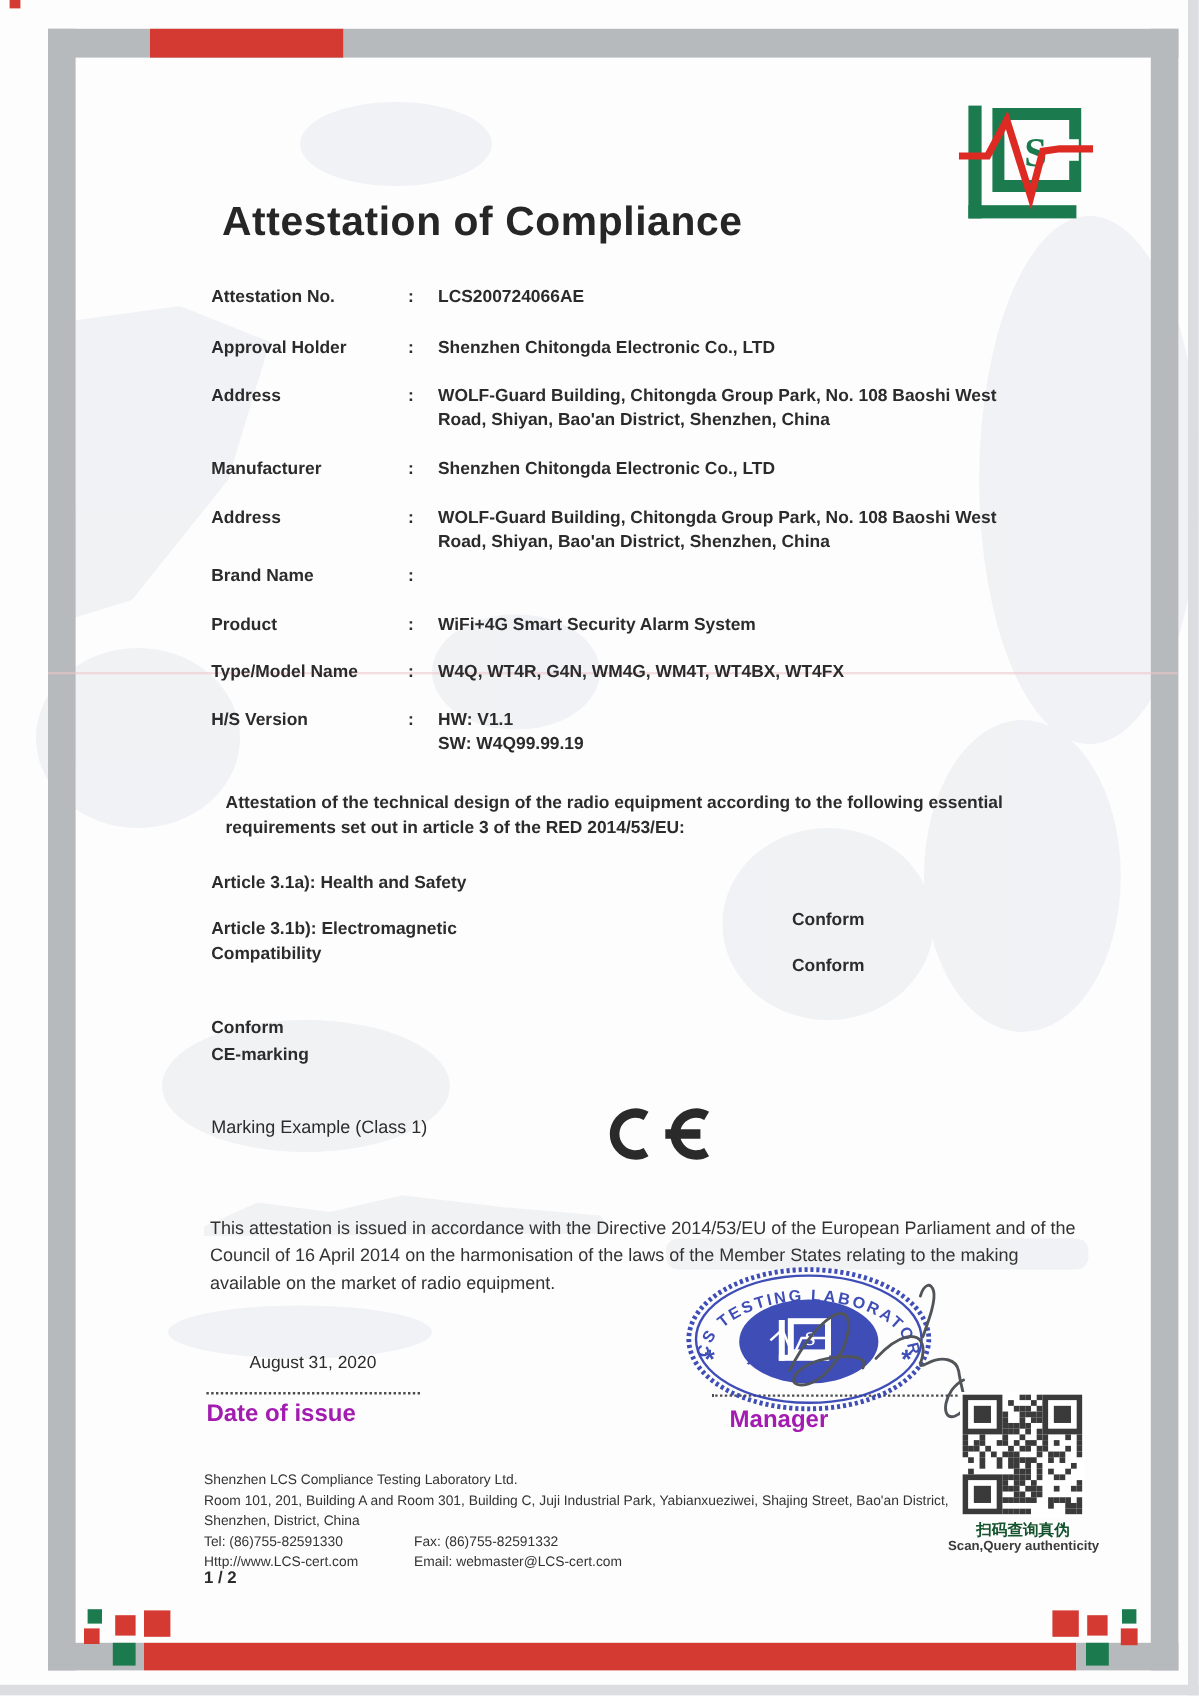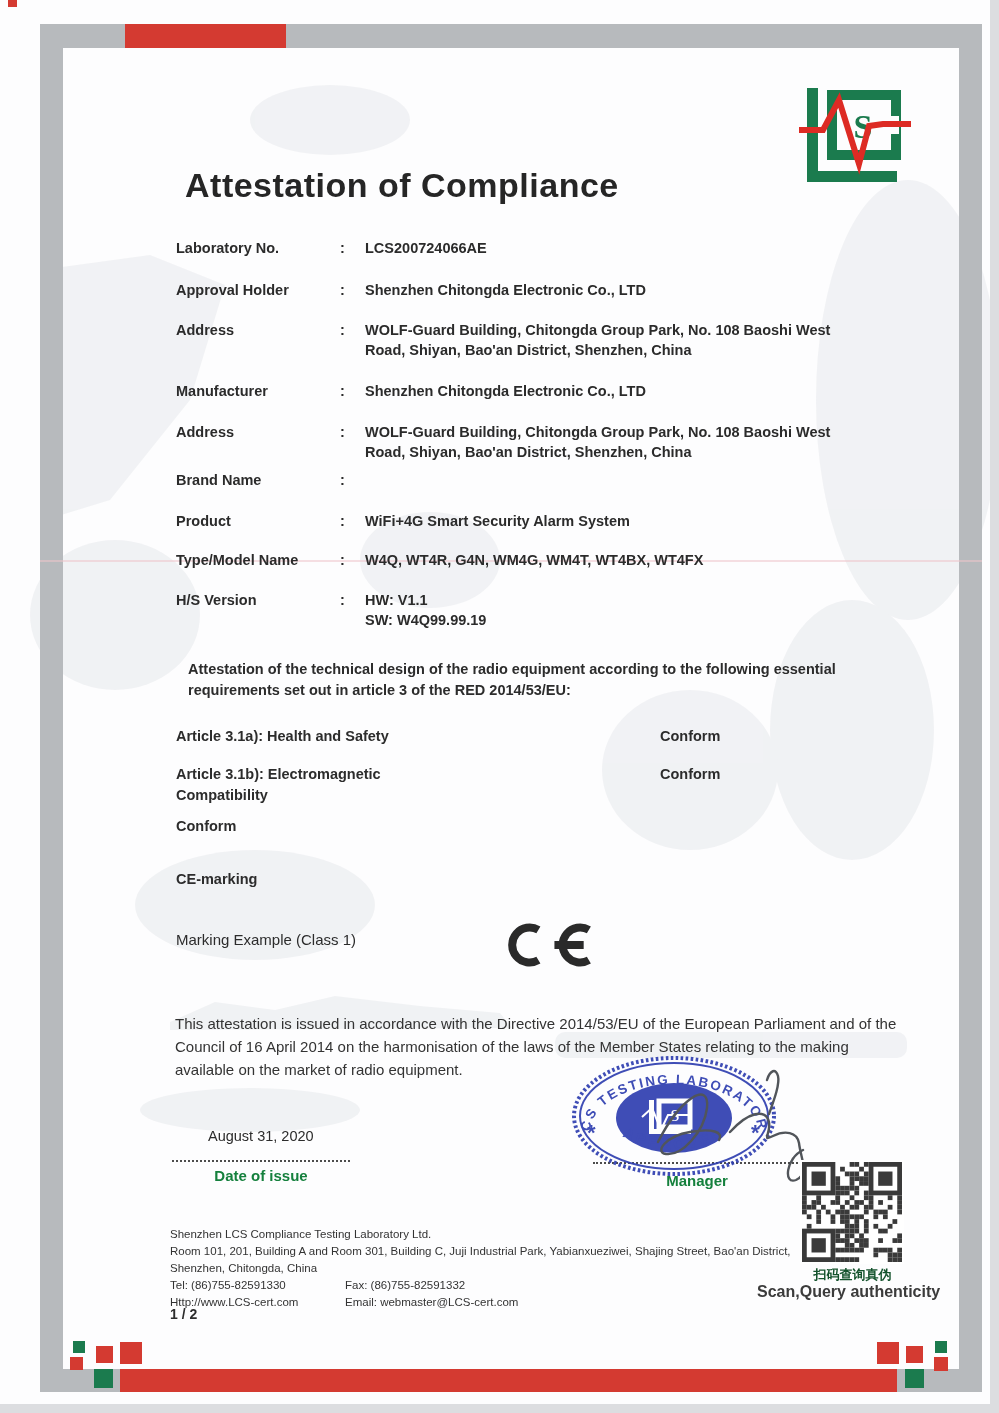--- a/index.html
+++ b/index.html
@@ -23,34 +23,34 @@
   .field-row{position:absolute;left:176px;width:700px;display:flex;
     font-size:14.5px;font-weight:bold;line-height:20px;color:#2b2b2b;}
   .field-row .lbl{width:164px;flex:none;}
   .field-row .col{width:25px;flex:none;}
   .field-row .val{width:480px;white-space:pre-line;}
   .intro{position:absolute;left:188px;top:659px;width:712px;
     font-size:14.5px;font-weight:bold;line-height:21px;}
   .article-row{position:absolute;left:176px;display:flex;font-size:14.5px;
     font-weight:bold;line-height:21px;}
   .article-row .req{width:484px;flex:none;}
-  .article-row .res{flex:none;}
+  .article-row .res{flex:none;margin-top:31px;}
   .ce-section{position:absolute;left:176px;top:871px;font-size:14.5px;font-weight:bold;}
   .marking-label{position:absolute;left:176px;top:931px;font-size:15px;}
   .issuance{position:absolute;left:175px;top:1012px;width:728px;
     font-size:15px;line-height:23px;color:#333;}
   .date-value{position:absolute;left:208px;top:1128px;font-size:14.5px;}
   .sig-line{position:absolute;border-top:2px dotted #4c4c4c;height:0;}
-  .sig-caption{position:absolute;text-align:center;font-size:15px;font-weight:bold;color:#15803d;}
+  .sig-caption{position:absolute;text-align:left;font-size:20px;font-weight:bold;color:#a21caf;}
   .footer{position:absolute;left:170px;font-size:11.5px;color:#333;white-space:nowrap;}
   .page-num{position:absolute;left:170px;top:1306px;font-size:14px;font-weight:bold;}
   .qr-caption-cn{position:absolute;left:770px;top:1266px;width:165px;text-align:center;
     font-size:13px;font-weight:bold;color:#14532d;}
-  .qr-caption-en{position:absolute;left:757px;top:1283px;width:192px;
-    font-size:16px;font-weight:bold;color:#3b3b3b;}
+  .qr-caption-en{position:absolute;left:757px;top:1283px;width:192px;text-align:center;
+    font-size:11px;font-weight:bold;color:#3b3b3b;}
   .pink-line{position:absolute;left:40px;top:560px;width:942px;height:2px;
     background:#eec4cb;opacity:.55;}
   .edge{position:absolute;background:#dcdde0;}
 </style>
 </head>
 <body>
 
 <svg id="map-wm" width="999" height="1413">
   <g fill="#e9ebee" opacity="0.6">
     <ellipse cx="908" cy="400" rx="92" ry="220"></ellipse>
@@ -99,21 +99,21 @@
     <rect x="8" y="85" width="90" height="11" fill="#1b7b4e"></rect>
     <rect x="33" y="9" width="64" height="60" fill="none" stroke="#1b7b4e" stroke-width="10"></rect>
     <rect x="86" y="30" width="14" height="18" fill="#fdfdfe"></rect>
     <text x="64" y="52" font-size="34" font-weight="bold" fill="#1b7b4e" font-family="Liberation Serif, serif" text-anchor="middle">S</text>
     <polyline points="0,44 24,44 40,14 60,78 70,40 84,38 112,38" fill="none" stroke="#dd2b24" stroke-width="6"></polyline>
   </svg>
 
   <div class="title">Attestation of Compliance</div>
 
   <div class="field-row" style="top:238px;">
-    <span class="lbl">Laboratory No.</span>
+    <span class="lbl">Attestation No.</span>
     <span class="col">:</span>
     <span class="val">LCS200724066AE</span>
   </div>
   <div class="field-row" style="top:280px;">
     <span class="lbl">Approval Holder</span>
     <span class="col">:</span>
     <span class="val">Shenzhen Chitongda Electronic Co., LTD</span>
   </div>
   <div class="field-row" style="top:320px;">
     <span class="lbl">Address</span>
@@ -211,21 +211,21 @@
 
     <g fill="none" stroke="#43474d" stroke-width="2.4" stroke-linecap="round">
       <path d="M 96,102 C 118,58 148,40 145,68 C 142,92 120,116 104,114 C 92,112 104,96 128,92 C 150,88 162,92 157,100"></path>
       <path d="M 168,92 C 186,72 204,68 207,82 C 209,94 199,102 211,96 C 223,90 235,92 237,103 C 239,120 248,134 234,140 C 221,145 224,118 241,110"></path>
       <path d="M 205,40 C 208,30 214,28 216,36 C 218,44 212,60 207,74"></path>
     </g>
   </svg>
 
   <div class="footer" style="top:1228px;">Shenzhen LCS Compliance Testing Laboratory Ltd.</div>
   <div class="footer" style="top:1245px;width:648px;overflow:hidden;">Room 101, 201, Building A and Room 301, Building C, Juji Industrial Park, Yabianxueziwei, Shajing Street, Bao'an District,</div>
-  <div class="footer" style="top:1262px;">Shenzhen, Chitongda, China</div>
+  <div class="footer" style="top:1262px;">Shenzhen, District, China</div>
   <div class="footer" style="top:1279px;">Tel: (86)755-82591330</div>
   <div class="footer" style="left:345px;top:1279px;">Fax: (86)755-82591332</div>
   <div class="footer" style="top:1296px;">Http://www.LCS-cert.com</div>
   <div class="footer" style="left:345px;top:1296px;">Email: webmaster@LCS-cert.com</div>
   <div class="page-num">1 / 2</div>
 
   <div class="abs" style="left:800px;top:1160px;width:104px;height:104px;background:#fff;"></div>
   <svg id="qr-svg" class="abs" style="left:802px;top:1162px;" width="100" height="100" viewBox="0 0 105 105">
       <g fill="#3a3a3a">
         <rect x="50" y="0" width="5" height="5"></rect>

